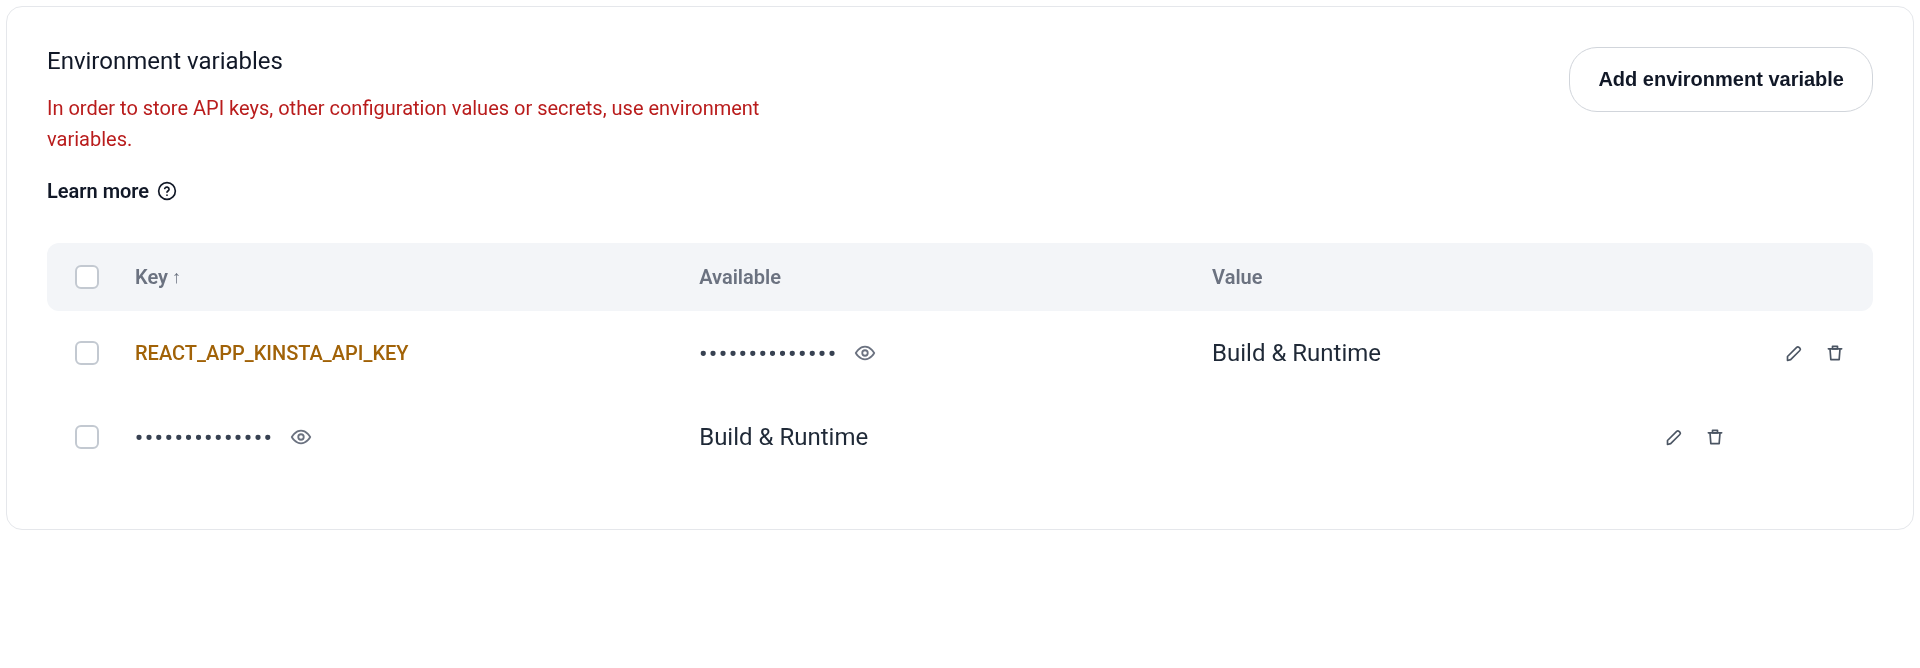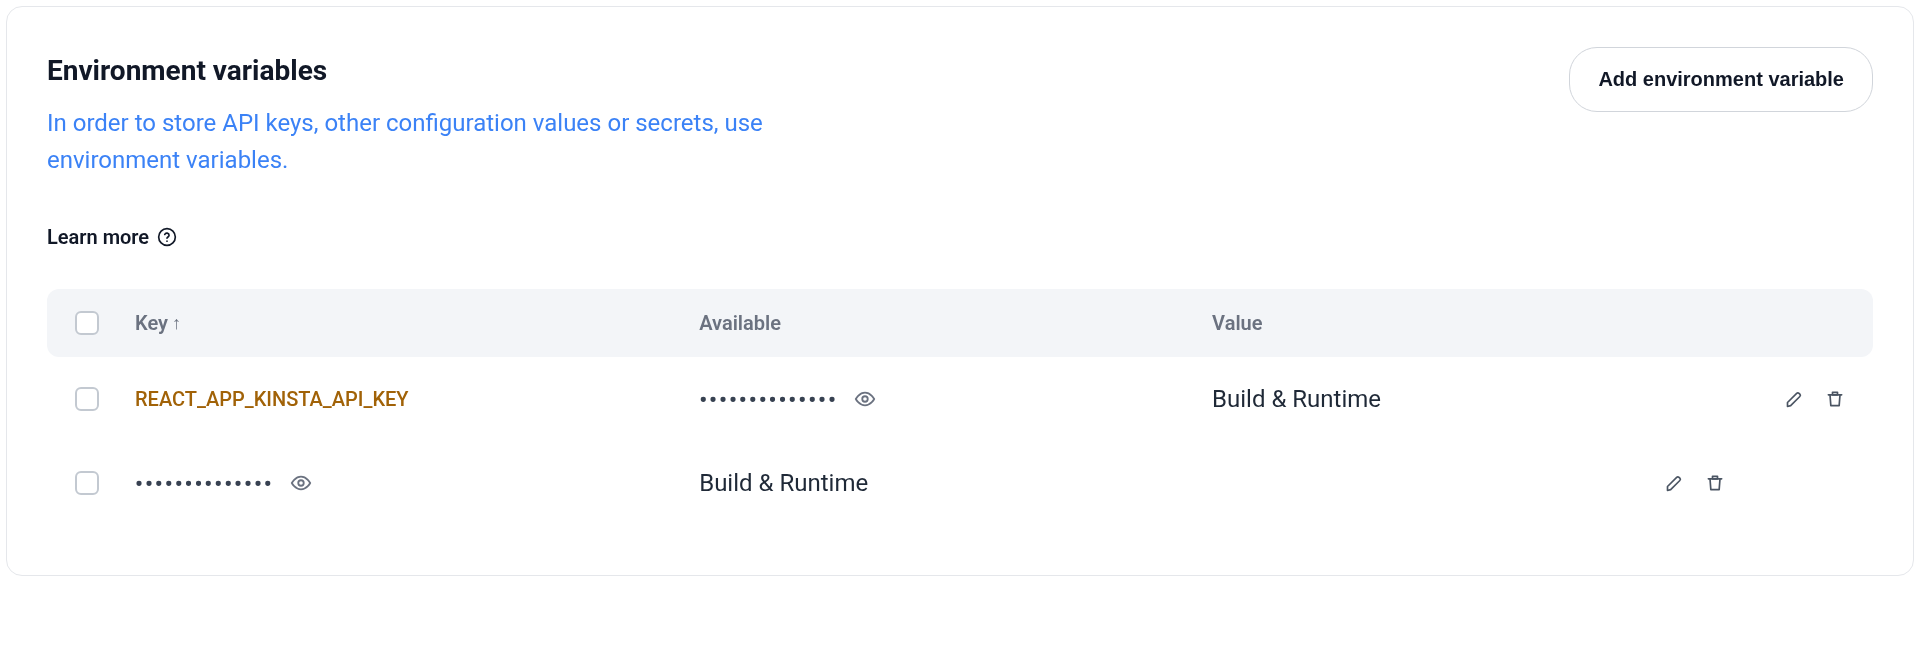--- a/index.html
+++ b/index.html
@@ -17,31 +17,30 @@
     position: relative;
   }
   .card-header {
     display: flex;
     justify-content: space-between;
     align-items: flex-start;
     gap: 24px;
   }
   .title-block { max-width: 820px; }
   .title {
-    font-size: 28px;
-    font-weight: 700;
+    font-size: 24px;
+    font-weight: 400;
     color: #111827;
     margin-bottom: 18px;
-    margin-top: 7px;
   }
   .description {
-    font-size: 24px;
-    color: #3b82f6;
+    font-size: 20px;
+    color: #b91c1c;
     line-height: 1.55;
-    margin-bottom: 46px;
+    margin-bottom: 24px;
     max-width: 760px;
   }
   .learn-more {
     font-size: 20px;
     font-weight: 600;
     color: #111827;
     display: inline-flex;
     align-items: center;
     gap: 8px;
     cursor: pointer;

